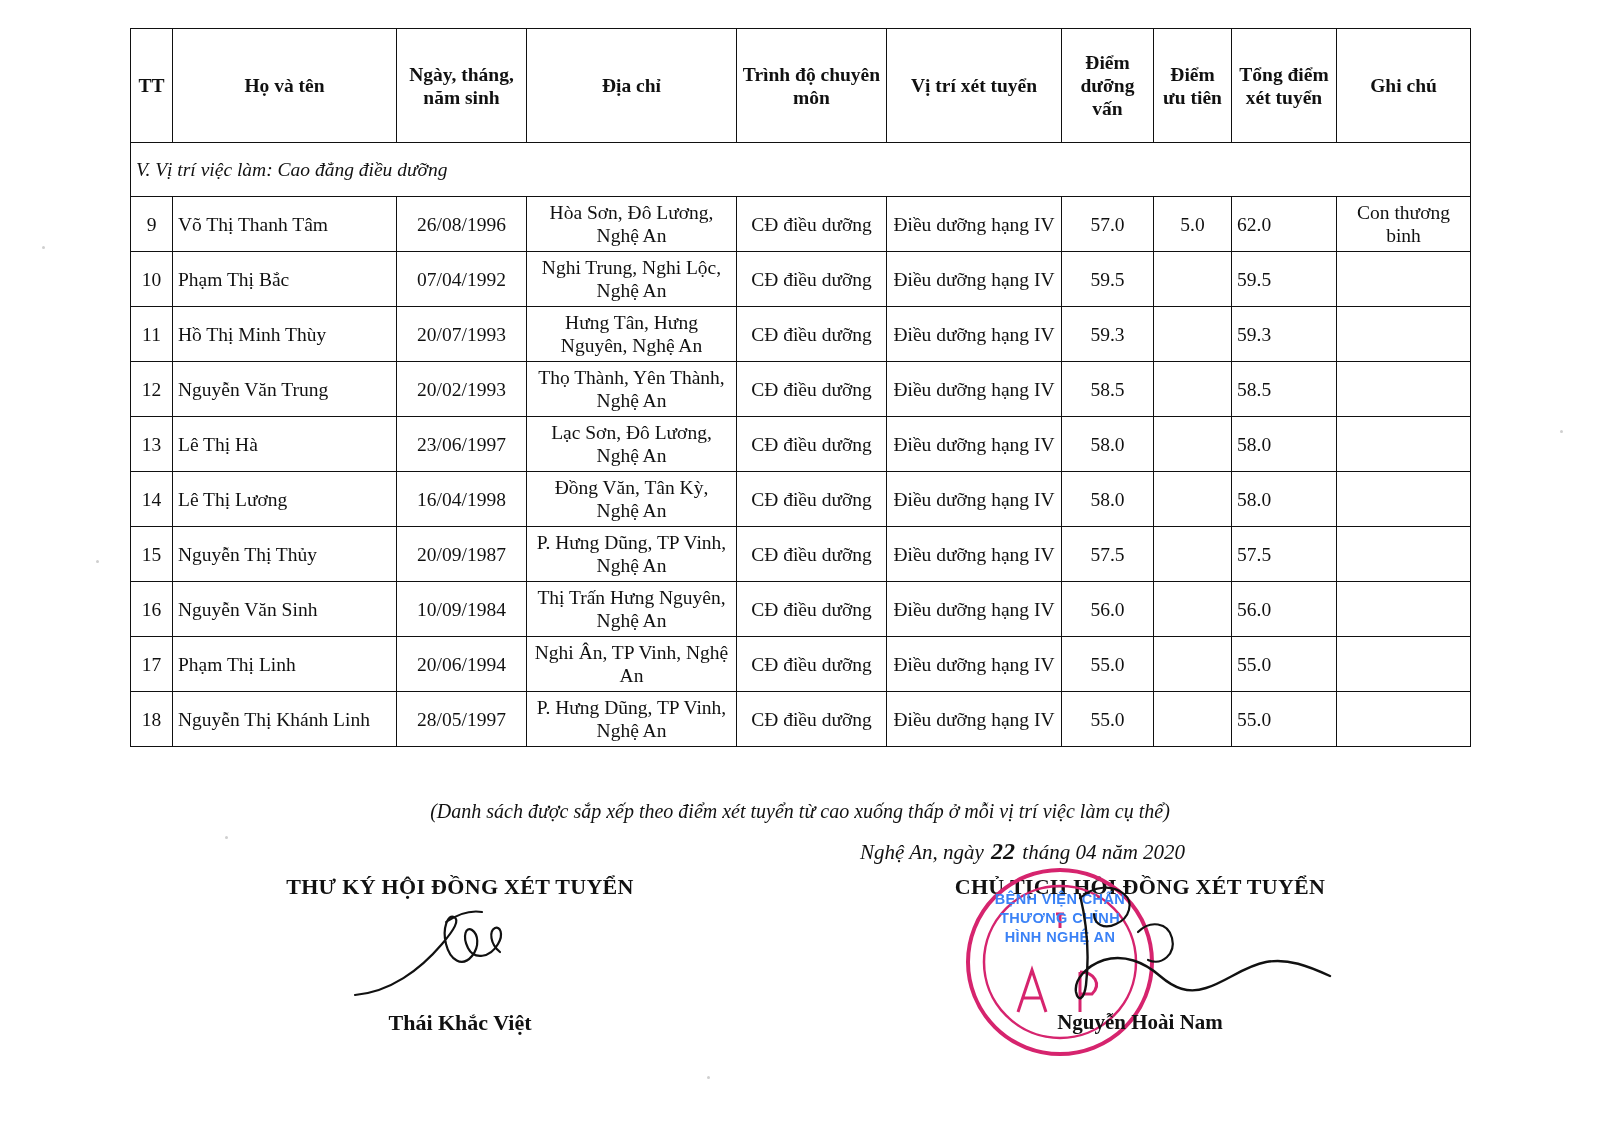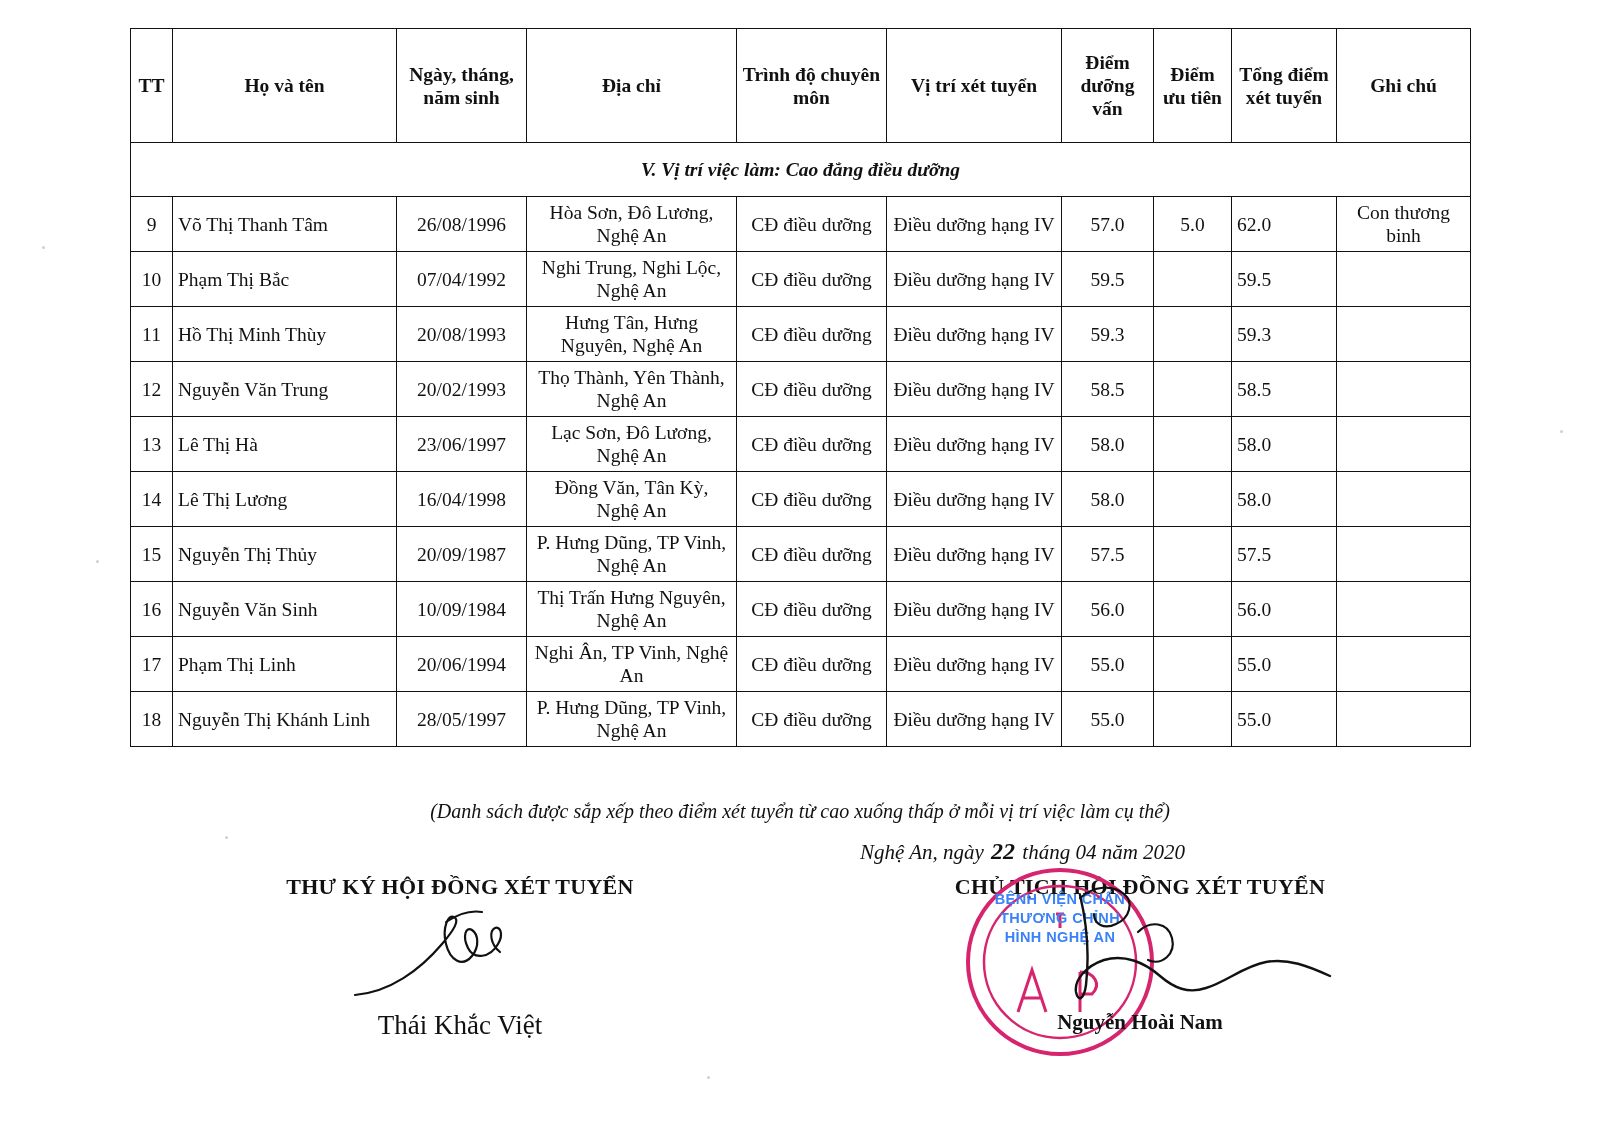--- a/index.html
+++ b/index.html
@@ -46,23 +46,22 @@
   .col-dob     { width: 130px; }
   .col-addr    { width: 210px; }
   .col-level   { width: 150px; }
   .col-pos     { width: 175px; }
   .col-pv      { width: 92px; }
   .col-ut      { width: 78px; }
   .col-total   { width: 105px; }
   .col-note    { width: 134px; }
 
   .section-row td {
-    text-align: center;
     font-style: italic;
-    font-weight: bold;
+    font-weight: normal;
     font-size: 20px;
     padding: 8px 5px;
     margin-top: 41px;
   }
   td.c { text-align: center; }
   td.l { text-align: left; padding-left: 8px; margin-top: 16px; }
   td.b { font-weight: normal; }
   tbody tr { height: 54px; }
 
   .note-line {
@@ -109,22 +108,22 @@
     font-weight: bold;
     font-size: 22px;
     letter-spacing: 0.3px;
   }
   .name-left {
     position: absolute;
     left: 200px;
     top: 1010px;
     width: 520px;
     text-align: center;
-    font-weight: normal;
-    font-size: 27px;
+    font-weight: bold;
+    font-size: 22px;
   }
   .name-right {
     position: absolute;
     left: 860px;
     top: 1010px;
     width: 560px;
     text-align: center;
     font-weight: bold;
     font-size: 21px;
   }
@@ -234,21 +233,21 @@
         <td class="c">Điều dưỡng hạng IV</td>
         <td class="c">59.5</td>
         <td class="c"></td>
         <td class="b">59.5</td>
         <td class="c"></td>
       </tr>
 
       <tr>
         <td class="c">11</td>
         <td class="l">Hồ Thị Minh Thùy</td>
-        <td class="c">20/08/1993</td>
+        <td class="c">20/07/1993</td>
         <td class="c">Hưng Tân, Hưng Nguyên, Nghệ An</td>
         <td class="c">CĐ điều dưỡng</td>
         <td class="c">Điều dưỡng hạng IV</td>
         <td class="c">59.3</td>
         <td class="c"></td>
         <td class="b">59.3</td>
         <td class="c"></td>
       </tr>
 
       <tr>

